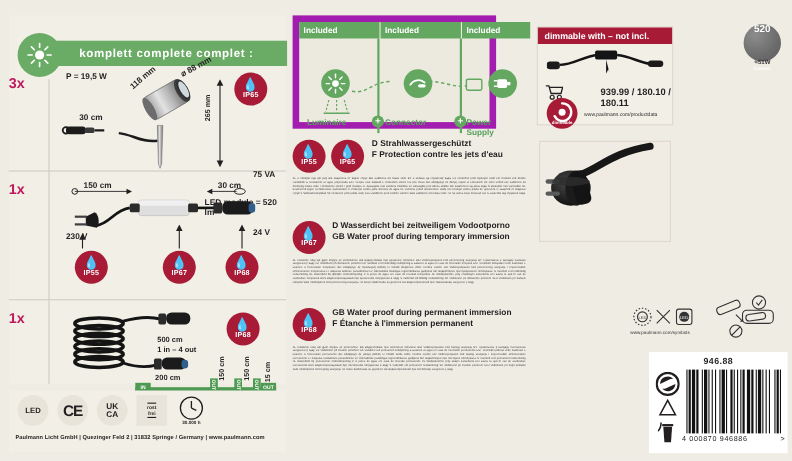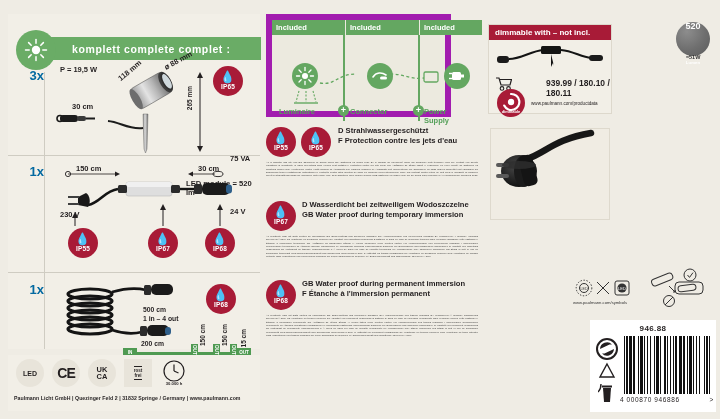--- a/index.html
+++ b/index.html
@@ -8,21 +8,21 @@
 
   .abs{position:absolute;}
   .ip{border-radius:50%;background:#a81b37;color:#fff;display:flex;flex-direction:column;
       align-items:center;justify-content:center;}
   .ip .drop{font-size:12px;line-height:10px;}
   .ip .lbl{font-size:6.5px;font-weight:bold;letter-spacing:.2px;margin-top:1px;}
 
   
   #leftPanel{left:8px;top:14px;width:252px;height:335px;background:#f2efe7;}
   .lrow{position:absolute;left:0;width:252px;border-bottom:1px solid #cfccc2;}
-  .countcell{position:absolute;left:0;width:36px;text-align:right;color:#0369a1;
+  .countcell{position:absolute;left:0;width:36px;text-align:left;color:#be185d;
              font-size:13px;font-weight:bold;}
   .vdiv{position:absolute;left:36px;width:1px;background:#cfccc2;}
 
   .sunbadge{position:absolute;left:8px;top:16px;width:40px;height:40px;border-radius:50%;
             background:#6aac66;display:flex;align-items:center;justify-content:center;z-index:4;}
   .greenbar{position:absolute;left:40px;top:23px;width:213px;height:23px;background:#6aac66;
             color:#fff;font-size:10.5px;font-weight:bold;letter-spacing:.6px;
             display:flex;align-items:center;padding-left:24px;box-sizing:border-box;}
 
   .dimtxt{font-size:7.5px;font-weight:bold;color:#231f20;}
@@ -389,21 +389,21 @@
   </div>
 
   <div class="abs" style="left:266px;top:199px;width:212px;">
     <div class="ip abs" style="left:0;top:2px;width:30px;height:30px;">
       <span class="drop">💧</span>
       <span class="lbl">IP67</span>
     </div>
     <div class="abs" style="left:36px;top:1px;width:176px;">
       <div class="ipHead">
         <b>D</b>
-        <span>Wasserdicht bei zeitweiligem Wodoszczelne</span>
+        <span>Wasserdicht bei zeitweiligem Vodootporno</span>
       </div>
       <div class="ipHead">
         <b>GB</b>
         <span>Water proof during temporary immersion</span>
       </div>
     </div>
     <div class="abs microtxt" style="left:0;top:36px;width:212px;height:32px;overflow:hidden;">AL rezistente ndaj ujit gjatë zhytjes së përkohshme BG Водоустойчив при временно потапяне BIH Vodonepropusno kod povremenog uranjanja BY Герметычны у выпадку часовага занурэння ў ваду CZ Vodotěsné při dočasném ponoření DK Vandtæt ved midlertidig neddykning E Estanco al agua en caso de inmersión temporal EST Veekindel lühiajalisel vette kastmisel F Étanche à l'immersion temporaire GR Αδιάβροχο σε προσωρινή βύθιση H Vízálló ideiglenes vízbe merítés esetén HR Vodonepropusno kod povremenog uranjanja I Impermeabile all'immersione temporanea LT Atsparus laikinam panardinimui LV Ūdensdrošs īslaicīgas iegremdēšanas gadījumā MK Водоотпорно при привремено потопување N Vanntett ved midlertidig nedsenkning NL Waterdicht bij tijdelijke onderdompeling P À prova de água em caso de imersão temporária PL Wodoszczelne przy chwilowym zanurzeniu RO Etanș la apă în caz de scufundare temporară RUS Водонепроницаемый при временном погружении в воду S Vattentät vid tillfällig nedsänkning SK Vodotesné pri dočasnom ponorení SLO Vodotesno pri začasni potopitvi SRB Vodootporno kod povremenog uranjanja TR Geçici daldırmada su geçirmez UA Водонепроникний при тимчасовому зануренні у воду</div>
   </div>
 
   <div class="abs" style="left:266px;top:278px;width:212px;">

